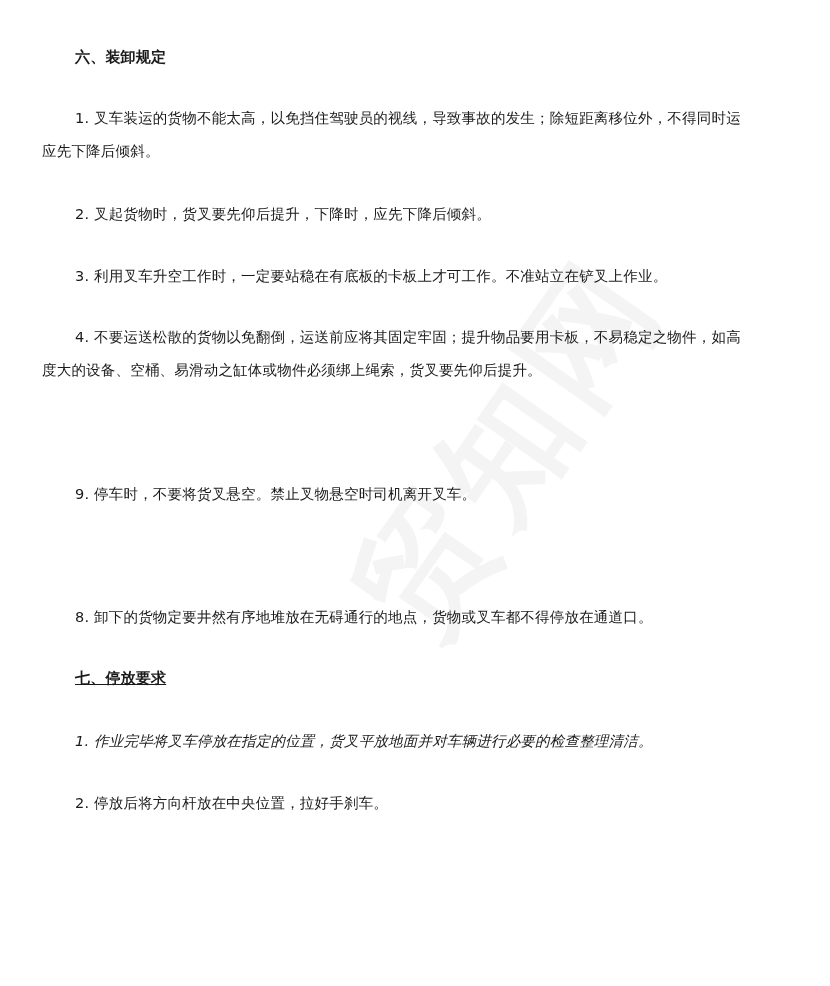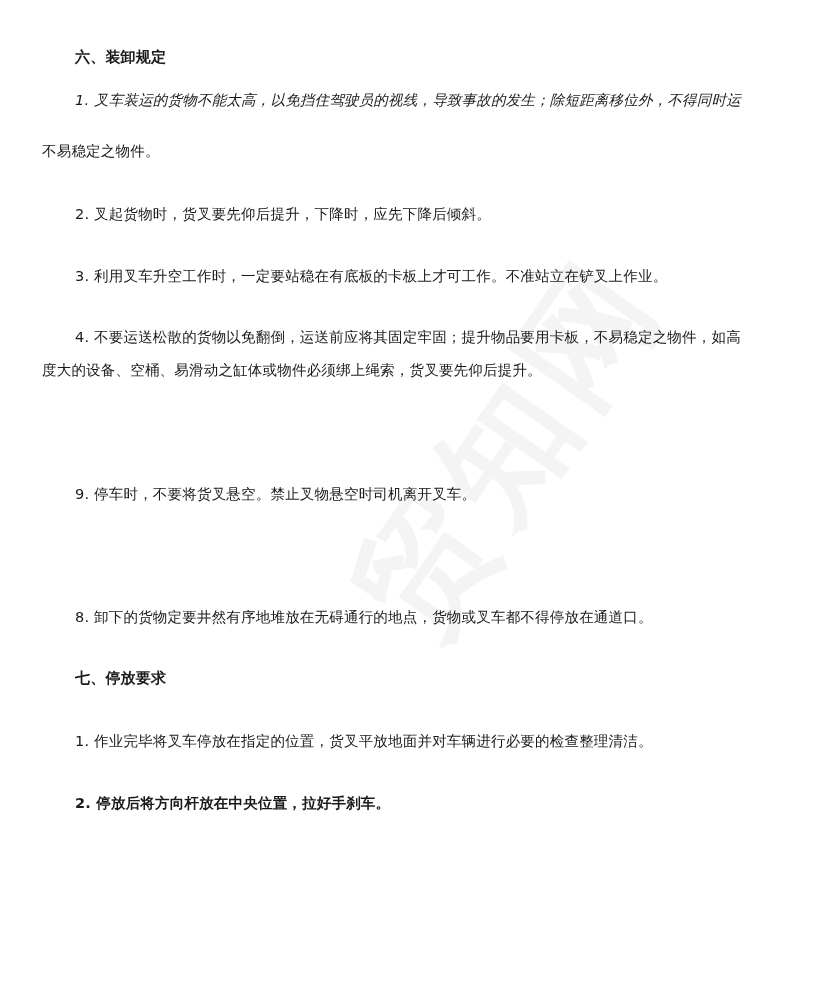--- a/index.html
+++ b/index.html
@@ -12,34 +12,34 @@
                transform: rotate(-55deg); transform-origin: center; font-weight: bold; letter-spacing: 10px; pointer-events: none; white-space: nowrap; }
 </style>
 </head>
 <body>
 
 <div class="page">
   <div class="watermark">贸知网</div>
 
   <div class="line heading" style="left:75px;top:47px;">六、装卸规定</div>
 
-  <div class="line" style="left:75px;top:90px;font-style:italic;">1. 叉车装运的货物不能太高，以免挡住驾驶员的视线，导致事故的发生；除短距离移位外，不得同时运</div>
-  <div class="line" style="left:42px;top:141px;">不易稳定之物件。</div>
+  <div class="line" style="left:75px;top:108px;">1. 叉车装运的货物不能太高，以免挡住驾驶员的视线，导致事故的发生；除短距离移位外，不得同时运</div>
+  <div class="line" style="left:42px;top:141px;">应先下降后倾斜。</div>
 
   <div class="line" style="left:75px;top:204px;">2. 叉起货物时，货叉要先仰后提升，下降时，应先下降后倾斜。</div>
 
   <div class="line" style="left:75px;top:266px;">3. 利用叉车升空工作时，一定要站稳在有底板的卡板上才可工作。不准站立在铲叉上作业。</div>
 
   <div class="line" style="left:75px;top:327px;">4. 不要运送松散的货物以免翻倒，运送前应将其固定牢固；提升物品要用卡板，不易稳定之物件，如高</div>
   <div class="line" style="left:42px;top:360px;">度大的设备、空桶、易滑动之缸体或物件必须绑上绳索，货叉要先仰后提升。</div>
 
 
   <div class="line" style="left:75px;top:484px;">9. 停车时，不要将货叉悬空。禁止叉物悬空时司机离开叉车。</div>
 
 
   <div class="line" style="left:75px;top:607px;">8. 卸下的货物定要井然有序地堆放在无碍通行的地点，货物或叉车都不得停放在通道口。</div>
 
-  <div class="line heading" style="left:75px;top:668px;">七、停放要求</div>
+  <div class="line heading" style="left:75px;top:668px;text-decoration:underline;">七、停放要求</div>
 
-  <div class="line" style="left:75px;top:731px;">1. 作业完毕将叉车停放在指定的位置，货叉平放地面并对车辆进行必要的检查整理清洁。</div>
+  <div class="line" style="left:75px;top:731px;font-style:italic;">1. 作业完毕将叉车停放在指定的位置，货叉平放地面并对车辆进行必要的检查整理清洁。</div>
 
-  <div class="line" style="left:75px;top:793px;font-weight:bold;">2. 停放后将方向杆放在中央位置，拉好手刹车。</div>
+  <div class="line" style="left:75px;top:793px;">2. 停放后将方向杆放在中央位置，拉好手刹车。</div>
 </div>
 
 </body></html>

